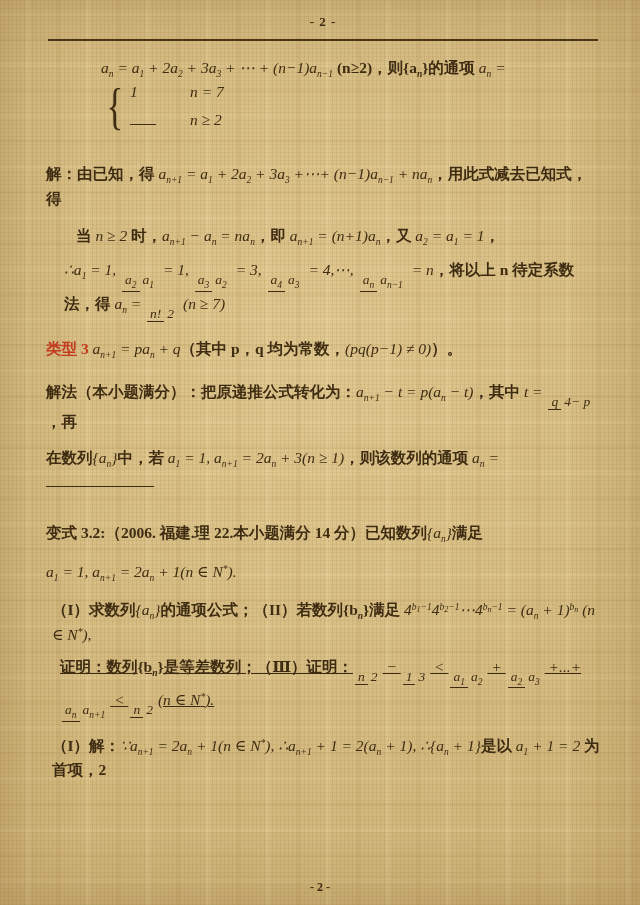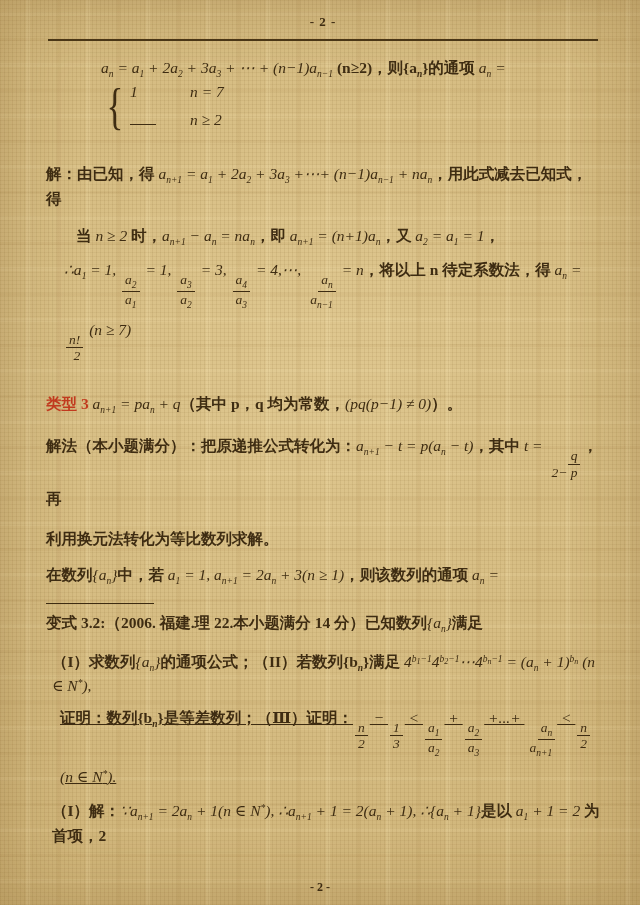--- a/index.html
+++ b/index.html
@@ -19,21 +19,21 @@
   }
   .pg-head{ text-align:center; font-size:13px; letter-spacing:1px; padding-top:6px; font-weight:700;}
   .rule{ border-top:2px solid #4a3616; margin:9px 2px 0 2px; }
   .lines{ margin-top:2px; }
   .line{ font-size:15.5px; line-height:1.42; }
   .cn{ font-weight:700; }
   .math{ font-style:italic; }
   sub{ font-size:9.5px; font-style:italic; vertical-align:-4px; letter-spacing:0; }
   sup{ font-size:9.5px; font-style:italic; vertical-align:5px; }
   sup sub{ font-size:8px; vertical-align:-2px; }
-  .frac{ display:inline-flex; flex-direction:column; align-items:flex-end; vertical-align:-9px; margin:8px 2px; line-height:1.12; font-size:13.5px; }
+  .frac{ display:inline-flex; flex-direction:row; align-items:flex-start; vertical-align:-9px; margin:1px 2px; line-height:1.12; font-size:13.5px; }
   .frac .num{ border-bottom:1px solid #3e2c12; padding:0 3px; }
   .frac .den{ padding:0 3px; }
   .cases{ display:inline-flex; align-items:center; vertical-align:middle; margin-left:2px; }
   .cases .brace{ font-size:50px; font-weight:300; line-height:.85; margin-right:3px; transform:scaleX(.7); font-style:normal;}
   .ccol{ display:inline-flex; flex-direction:column; gap:6px; }
   .crow{ display:flex; }
   .cval{ min-width:60px; }
   .blank{ display:inline-block; height:15px; border-bottom:1.6px solid #3e2c12; vertical-align:baseline; }
   .red{ color:#c13a1e; }
   .pg-foot{ position:absolute; left:0; right:0; bottom:10px; text-align:center; font-size:12px; font-weight:700; }
@@ -69,28 +69,28 @@
         </span><span class="math"> = 3, </span><span class="frac">
           <span class="num math"><span class="math">a<sub>4</sub></span></span>
           <span class="den math"><span class="math">a<sub>3</sub></span></span>
         </span><span class="math"> = 4,⋯, </span><span class="frac">
           <span class="num math"><span class="math">a<sub>n</sub></span></span>
           <span class="den math"><span class="math">a<sub>n−1</sub></span></span>
         </span><span class="math"> = n</span><span class="cn">，将以上 n 待定系数法，得 </span><span class="math">a<sub>n</sub></span><span class="math"> = </span><span class="frac">
           <span class="num math"><span class="math">n!</span></span>
           <span class="den math"><span class="math">2</span></span>
         </span><span class="math"> (n ≥ 7)</span></div>
-      <div class="line" style="margin-top: 22px;"><span class="cn red">类型 3</span><span class="math">  a<sub>n+1</sub></span><span class="math"> = pa<sub>n</sub></span><span class="math"> + q</span><span class="cn">（其中 p，q 均为常数，</span><span class="math">(pq(p−1) ≠ 0)</span><span class="cn">）。</span></div>
+      <div class="line" style="margin-top: 15px;"><span class="cn red">类型 3</span><span class="math">  a<sub>n+1</sub></span><span class="math"> = pa<sub>n</sub></span><span class="math"> + q</span><span class="cn">（其中 p，q 均为常数，</span><span class="math">(pq(p−1) ≠ 0)</span><span class="cn">）。</span></div>
       <div class="line" style="margin-top: 18px;"><span class="cn">解法（本小题满分）：把原递推公式转化为：</span><span class="math">a<sub>n+1</sub></span><span class="math"> − t = p(a<sub>n</sub></span><span class="math"> − t)</span><span class="cn">，其中 </span><span class="math">t = </span><span class="frac">
           <span class="num math"><span class="math">q</span></span>
-          <span class="den math"><span class="math">2− p</span></span>
+          <span class="den math"><span class="math">4− p</span></span>
         </span><span class="cn">，再</span></div>
-      <div class="line" style="margin-top: 18px;"><span class="cn">利用换元法转化为等比数列求解。</span></div>
       <div class="line" style="margin-top: 14px;"><span class="cn">在数列</span><span class="math">{a<sub>n</sub></span><span class="math">}</span><span class="cn">中，若 </span><span class="math">a<sub>1</sub></span><span class="math"> = 1, a<sub>n+1</sub></span><span class="math"> = 2a<sub>n</sub></span><span class="math"> + 3(n ≥ 1)</span><span class="cn">，则该数列的通项 </span><span class="math">a<sub>n</sub></span><span class="math"> = </span><span class="blank" style="width: 108px;"></span></div>
-      <div class="line" style="margin-top: 2px;"><span class="cn">变式 3.2:（2006. 福建.理 22.本小题满分 14 分）已知数列</span><span class="math">{a<sub>n</sub></span><span class="math">}</span><span class="cn">满足</span></div>
+      <div class="line" style="margin-top: 29px;"><span class="cn">变式 3.2:（2006. 福建.理 22.本小题满分 14 分）已知数列</span><span class="math">{a<sub>n</sub></span><span class="math">}</span><span class="cn">满足</span></div>
+      <div class="line" style="margin-top: 14px;"><span class="math">a<sub>1</sub></span><span class="math"> = 1, a<sub>n+1</sub></span><span class="math"> = 2a<sub>n</sub></span><span class="math"> + 1(n ∈ N<sup>*</sup></span><span class="math">).</span></div>
       <div class="line" style="padding-left: 6px; margin-top: 14px;"><span class="cn">（I）求数列</span><span class="math">{a<sub>n</sub></span><span class="math">}</span><span class="cn">的通项公式；（II）若数列</span><span class="cn">{b<sub>n</sub></span><span class="cn">}满足 </span><span class="math">4<sup><span class="math">b<sub>1</sub></span><span class="math">−1</span></sup></span><span class="math">4<sup><span class="math">b<sub>2</sub></span><span class="math">−1</span></sup></span><span class="math">⋯4<sup><span class="math">b<sub>n</sub></span><span class="math">−1</span></sup></span><span class="math"> = (a<sub>n</sub></span><span class="math"> + 1)<sup><span class="math">b<sub>n</sub></span></sup></span><span class="math"> (n ∈ N<sup>*</sup></span><span class="math">),</span></div>
       <div class="line" style="padding-left: 14px; margin-top: 10px; text-decoration: underline;"><span class="cn">证明：数列</span><span class="cn">{b<sub>n</sub></span><span class="cn">}是等差数列；（Ⅲ）证明：</span><span class="frac">
           <span class="num math"><span class="math">n</span></span>
           <span class="den math"><span class="math">2</span></span>
         </span><span class="math"> − </span><span class="frac">
           <span class="num math"><span class="math">1</span></span>
           <span class="den math"><span class="math">3</span></span>
         </span><span class="math"> &lt; </span><span class="frac">
           <span class="num math"><span class="math">a<sub>1</sub></span></span>
           <span class="den math"><span class="math">a<sub>2</sub></span></span>

